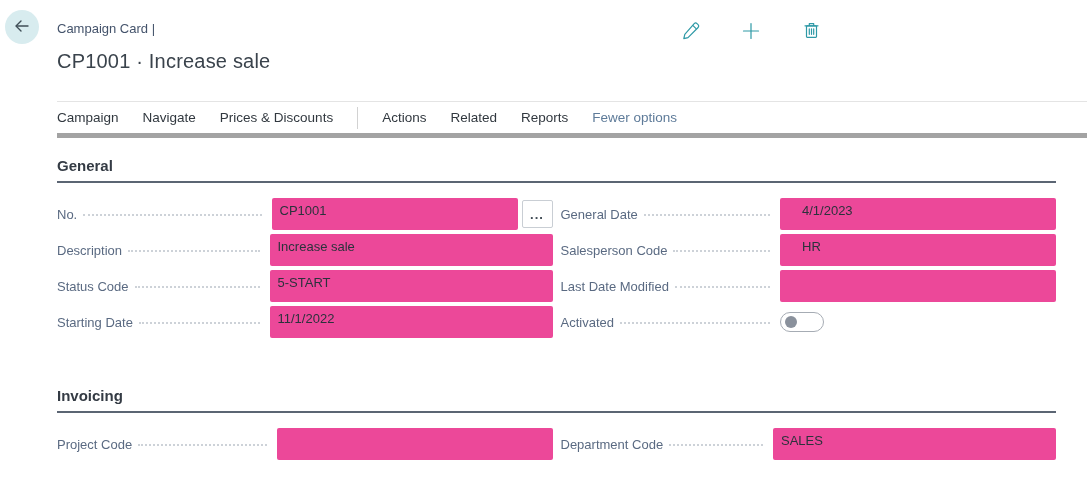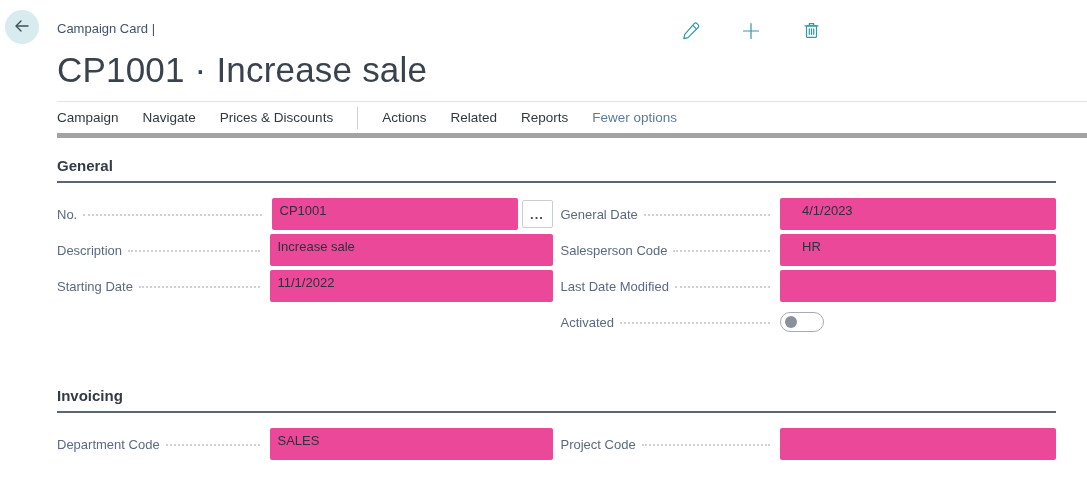--- a/index.html
+++ b/index.html
@@ -19,21 +19,21 @@
     width: 34px; height: 34px; border-radius: 50%;
     background: #d8ecef; border: none; cursor: pointer;
     display: flex; align-items: center; justify-content: center;
   }
   .breadcrumb {
     position: absolute; left: 57px; top: 21px;
     font-size: 13px; color: #44536b; cursor: pointer;
   }
   .page-title {
     position: absolute; left: 57px; top: 50px;
-    font-size: 35px; font-weight: 400; color: #3a434c;
+    font-size: 20px; font-weight: 400; color: #3a434c;
     letter-spacing: 0.2px;
   }
   .header-actions {
     position: absolute; left: 673px; top: 15px;
     display: flex; gap: 24px;
   }
   .icon-btn {
     width: 36px; height: 34px; background: transparent; border: none;
     display: flex; align-items: center; justify-content: center;
     cursor: pointer;
@@ -176,20 +176,25 @@
           <div class="vbox w-no">CP1001</div>
           <button class="assist-btn">...</button>
         </div>
 
         <div class="field-row">
           <span class="field-label">Description</span>
           <span class="leader"></span>
           <div class="vbox w-left">Increase sale</div>
         </div>
 
+        <div class="field-row">
+          <span class="field-label">Status Code</span>
+          <span class="leader"></span>
+          <div class="vbox w-left">5-START</div>
+        </div>
 
         <div class="field-row">
           <span class="field-label">Starting Date</span>
           <span class="leader"></span>
           <div class="vbox w-left">11/1/2022</div>
         </div>
 
       </div>
       <div class="col">
 
@@ -224,31 +229,31 @@
       </div>
     </div>
   </div>
 
   <div class="section-invoicing">
     <div class="section-title">Invoicing</div>
     <div class="fields">
       <div class="col">
 
         <div class="field-row">
+          <span class="field-label">Project Code</span>
+          <span class="leader"></span>
+          <div class="vbox w-right"></div>
+        </div>
+
+      </div>
+      <div class="col">
+
+        <div class="field-row">
           <span class="field-label">Department Code</span>
           <span class="leader"></span>
           <div class="vbox w-left">SALES</div>
-        </div>
-
-      </div>
-      <div class="col">
-
-        <div class="field-row">
-          <span class="field-label">Project Code</span>
-          <span class="leader"></span>
-          <div class="vbox w-right"></div>
         </div>
 
       </div>
     </div>
   </div>
 
 </div>
 
 </body></html>

